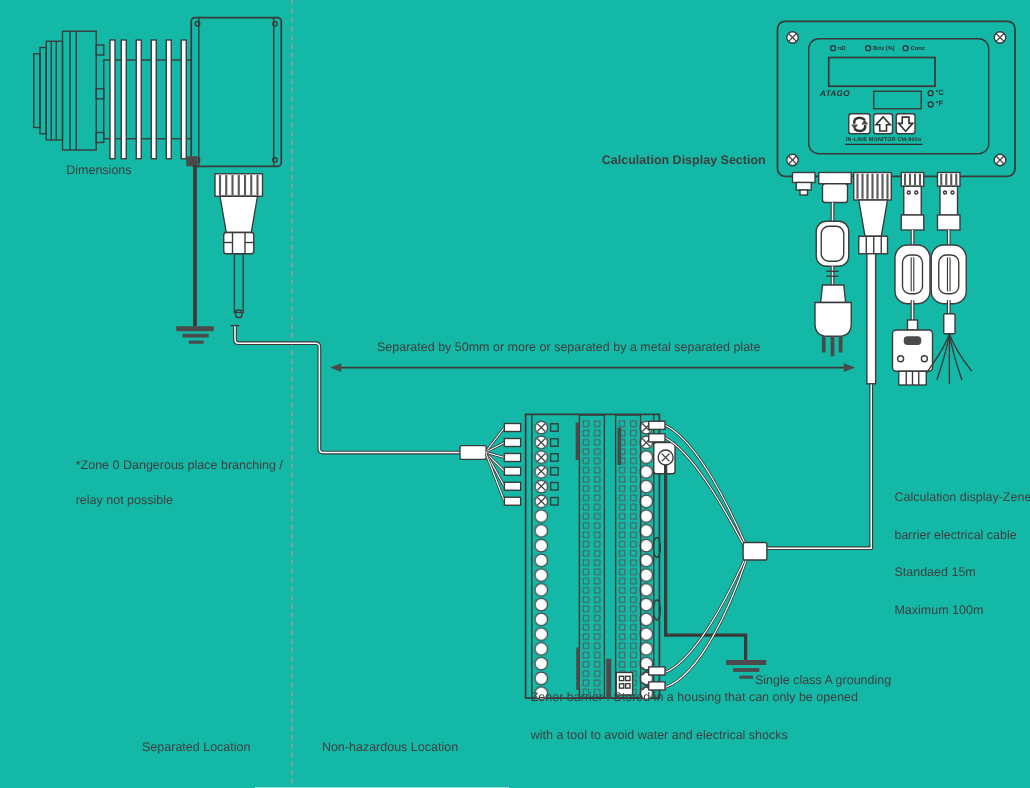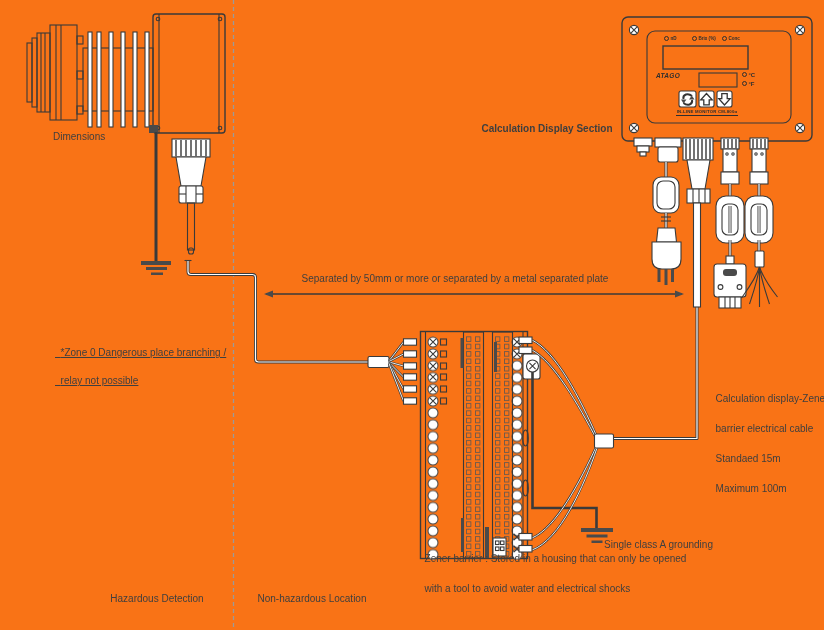--- a/index.html
+++ b/index.html
@@ -1,16 +1,16 @@
 <!DOCTYPE html>
 <html><head>
 <meta charset="utf-8">
 <style>
   html,body{margin:0;padding:0;background:#fff;}
-  #stage{position:relative;width:824px;height:630px;background:#f97316;overflow:hidden;
+  #stage{position:relative;width:824px;height:630px;background:#14b8a6;overflow:hidden;
          font-family:"Liberation Sans",sans-serif;color:#3f3f3f;}
   #art{position:absolute;left:0;top:0;}
   .lbl{position:absolute;font-size:10px;line-height:14px;color:#3f3f3f;white-space:pre;}
   .center{text-align:center;}
   .right{text-align:center;font-weight:bold;}
   
   .ln{stroke:#3a3a3a;stroke-width:1.1;fill:none;}
   .ln2{stroke:#3a3a3a;stroke-width:1.4;fill:none;}
   .fw{fill:#fff;stroke:#3a3a3a;stroke-width:1.1;}
   .fd{fill:#4a4a4a;stroke:none;}
@@ -366,42 +366,42 @@
     </g>
   </g>
 </svg>
 
 <div class="lbl" style="left:53px;top:130px;">Dimensions</div>
 
 <div class="lbl right" style="left:481px;top:122px;width:132px;">Calculation Display Section</div>
 
 
 
-<div class="lbl" style="left:55px;top:332px;text-decoration:underline;">
+<div class="lbl" style="left:55px;top:352px;">
   <span>*Zone 0 Dangerous place branching /</span><br>
   <span>relay not possible</span>
 </div>
 
 <div class="lbl center" style="left:288px;top:272px;width:334px;">Separated by 50mm or more or separated by a metal separated plate</div>
 
 <div class="lbl" style="left:710px;top:376px;line-height:15px;">
   <span>Calculation display-Zener</span><br>
   <span>barrier electrical cable</span><br>
   <span>Standaed 15m</span><br>
   <span>Maximum 100m</span>
 </div>
 
 <div class="lbl" style="left:556px;top:538px;margin-left:48px;">Single class A grounding</div>
 
 <div class="lbl" style="left:419px;top:536px;line-height:15px;">
   <span>Zener barrier : Stored in a housing that can only be opened</span><br>
   <span>with a tool to avoid water and electrical shocks</span>
 </div>
 
-<div class="lbl center" style="left:107px;top:592px;width:100px;">Hazardous Detection</div>
+<div class="lbl center" style="left:107px;top:592px;width:100px;">Separated Location</div>
 
 <div class="lbl center" style="left:256px;top:592px;width:112px;">Non-hazardous Location</div>
 
 <div class="mini" style="left:664px;top:36px;">
   <i class="dot"></i>
   <span class="led">nD</span>
 </div>
 <div class="mini" style="left:692px;top:36px;">
   <i class="dot"></i>
   <span class="led">Brix (%)</span>

